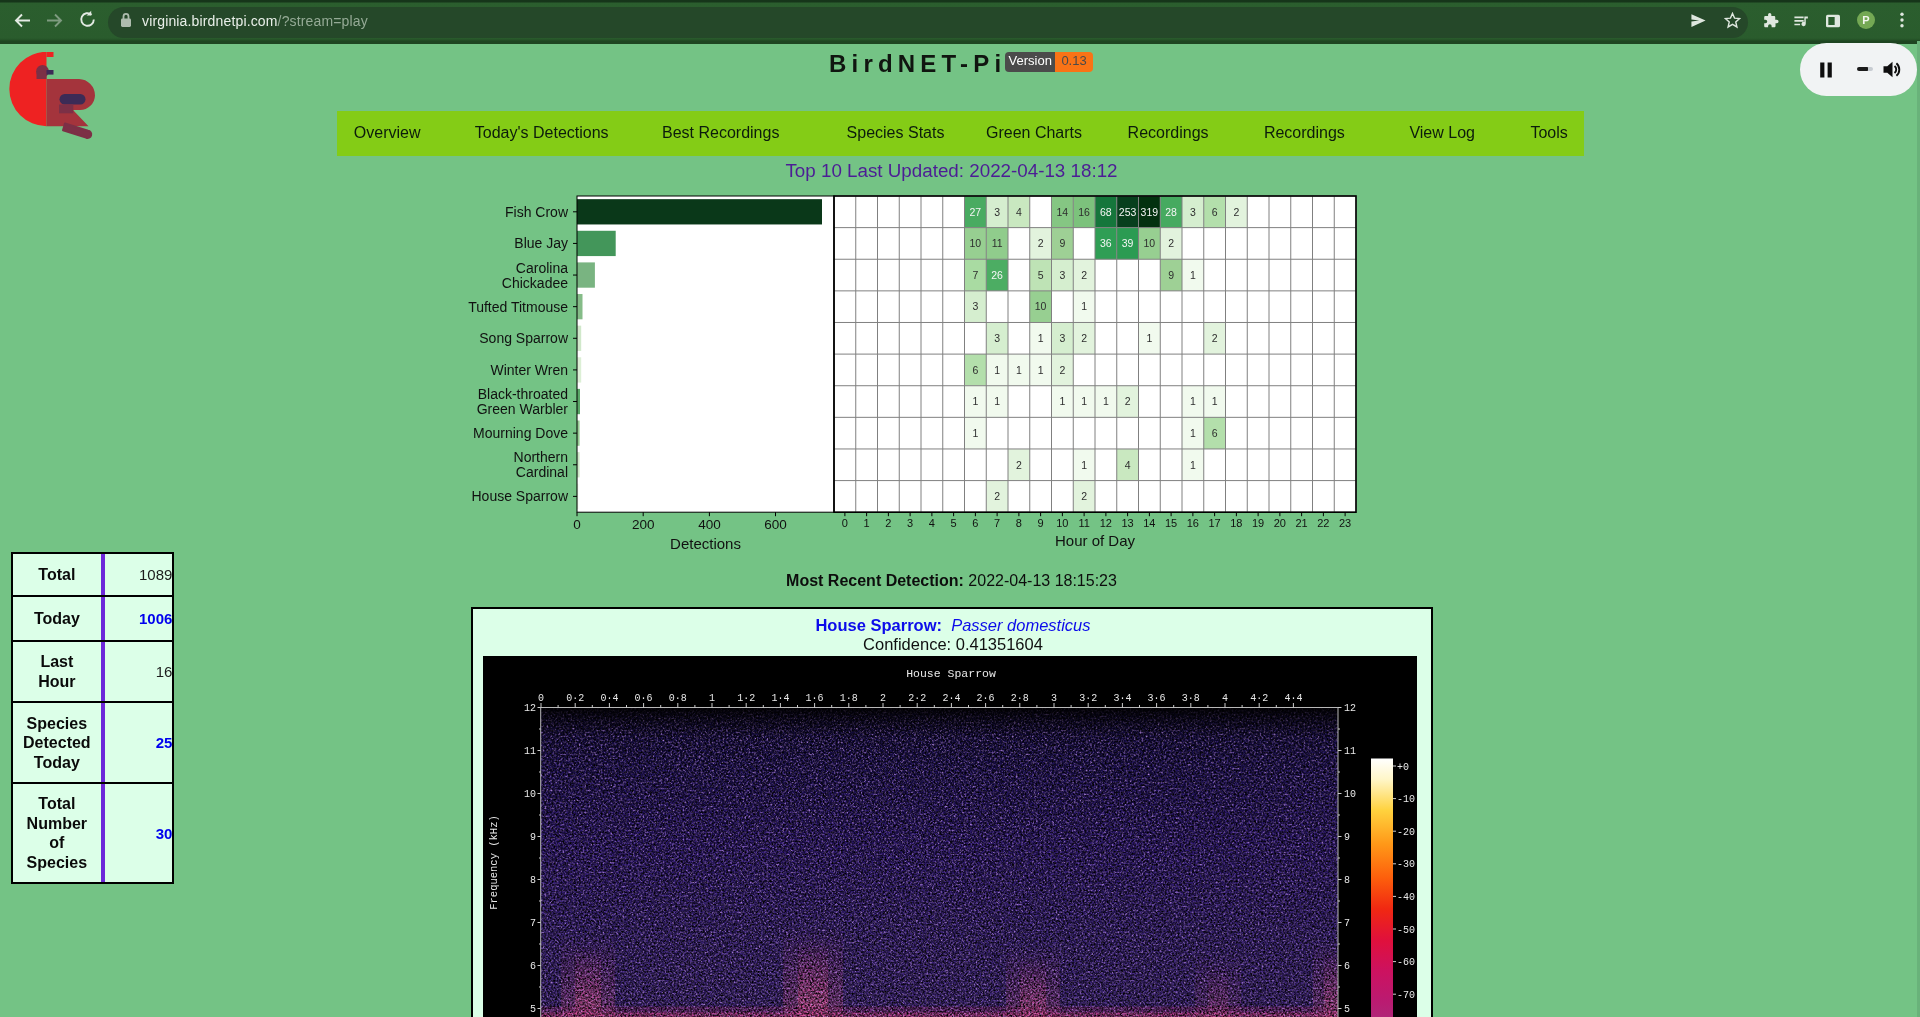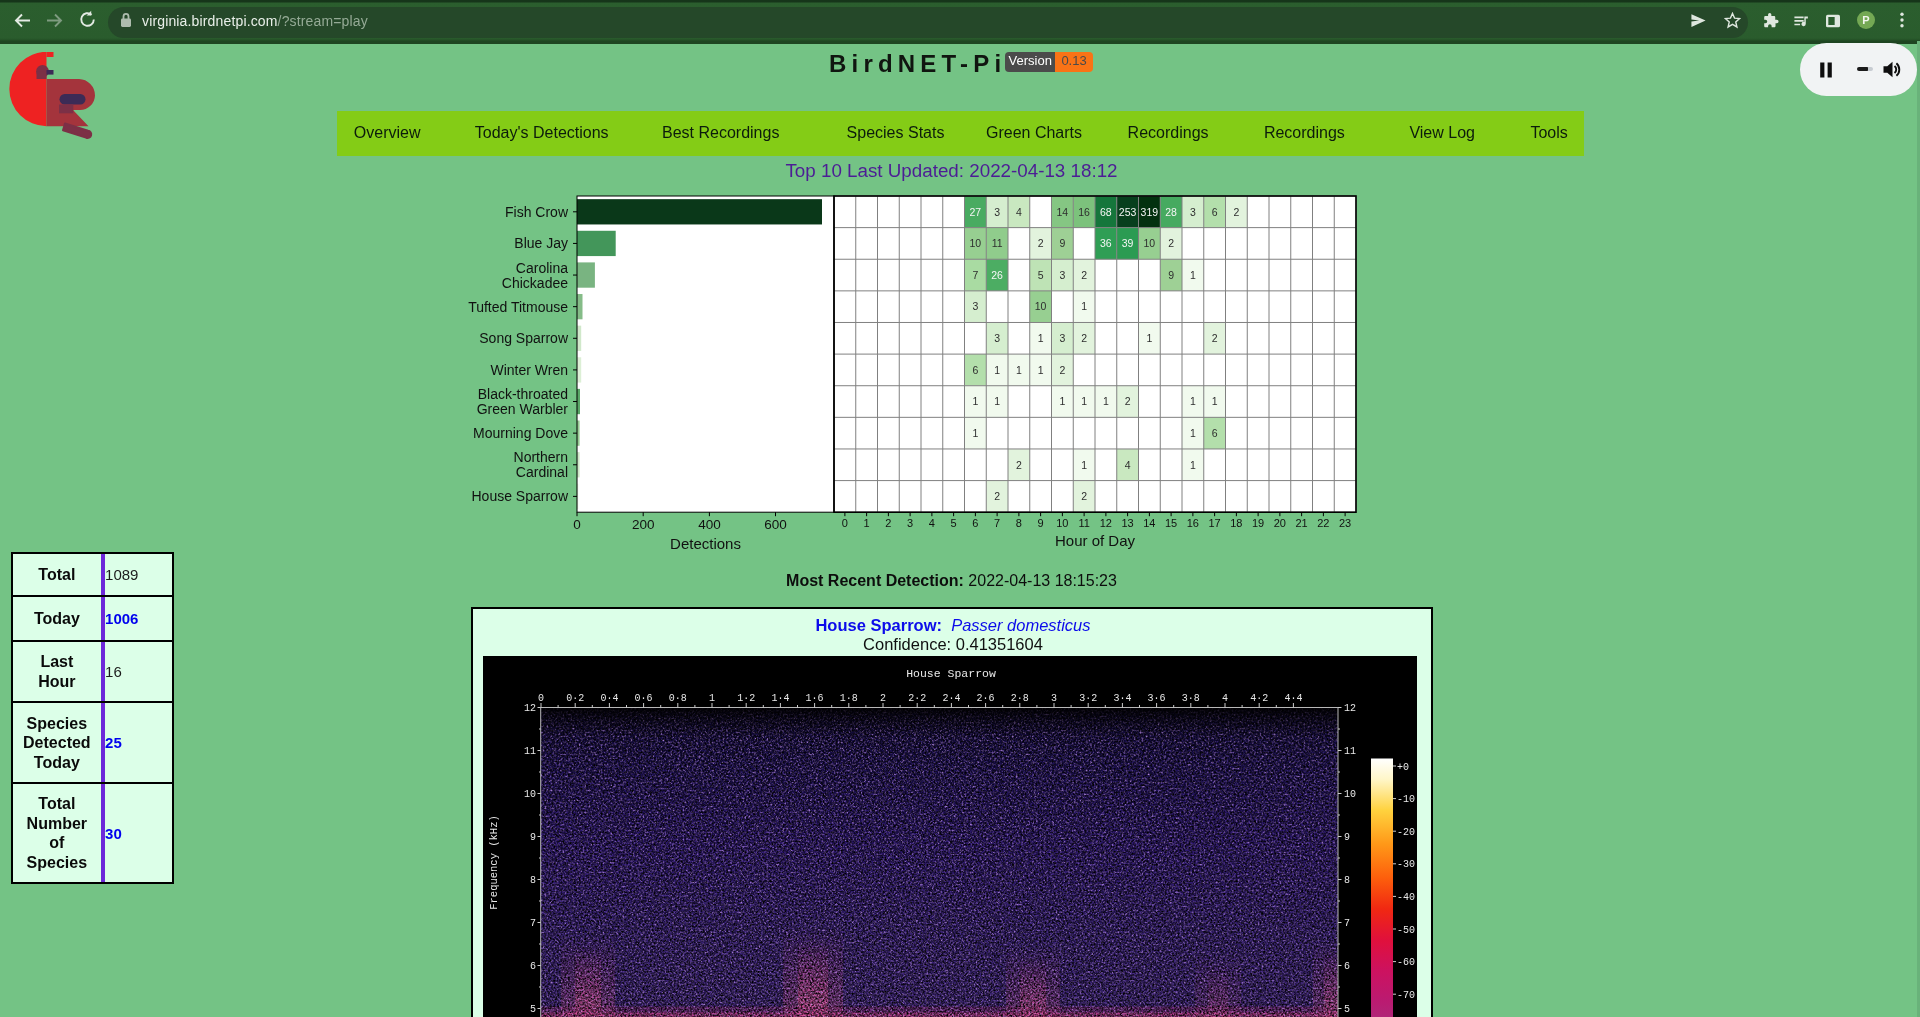--- a/index.html
+++ b/index.html
@@ -16,21 +16,21 @@
 #badge .b1 { background:#4b4b4b; color:#fff; padding:1px 3.5px 0 3.5px; }
 #badge .b2 { background:#f97316; color:#4a4a4a; padding:1px 6px 12px 6px; }
 #nav { position:absolute; left:336.6px; top:111px; width:1247.4px; height:44.5px; background:#84cc16; }
 #nav span { position:absolute; top:0; line-height:44.5px; font-size:16px; color:#0c1c0c; white-space:nowrap; }
 #charttitle { position:absolute; left:0; top:159.5px; width:1903px; text-align:center; font-size:18.8px; color:#4c1d95; }
 #stats { position:absolute; left:10.6px; top:551.7px; width:163.8px; background:#dcffe8; border:2px solid #000; }
 .srow { border-bottom:2px solid #000; display:flex; }
 .srow:last-child { border-bottom:none; }
 .sc1 { width:92.5px; border-right:4px solid #6d28d9; display:flex; align-items:center; justify-content:center; text-align:center;
        font-size:16px; line-height:19.5px; color:#0a0a0a; }
-.sc2 { flex:1; display:flex; align-items:center; justify-content:flex-start; font-size:15px; }
+.sc2 { flex:1; display:flex; align-items:center; justify-content:flex-end; font-size:15px; }
 .vk { color:#1c1c1c; }
 .vb { color:#0000ee; font-weight:bold; }
 #recent { position:absolute; left:0; top:571.5px; width:1903px; text-align:center; font-size:16px; color:#0d0d0d; }
 #detbox { position:absolute; left:471px; top:607px; width:962px; height:412px; background:#dcffe8; border:2.5px solid #000; }
 #detline1 { position:absolute; left:0; top:616px; width:1906px; text-align:center; font-size:16.5px; color:#0c0cea; }
 #detline2 { position:absolute; left:0; top:634.5px; width:1906px; text-align:center; font-size:16.5px; color:#101010; }
 </style></head>
 <body>
 <div id="toolbar">
 <svg class="ti" style="left:13px;top:11px" width="19" height="19" viewBox="0 0 19 19">

